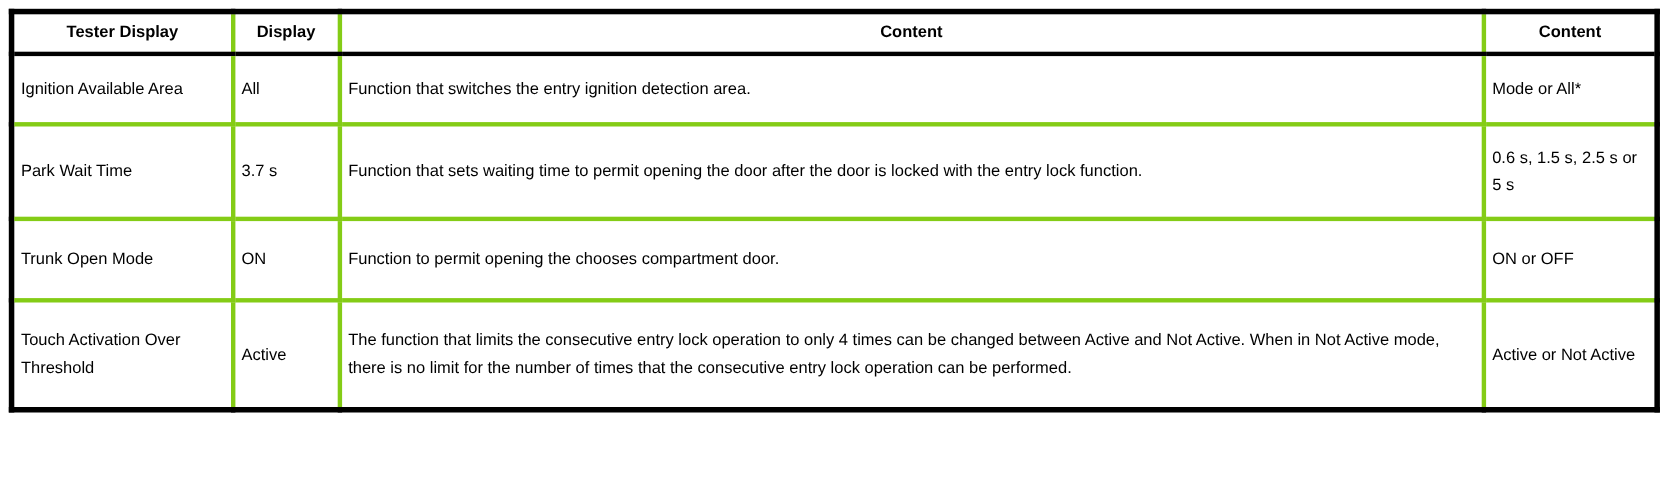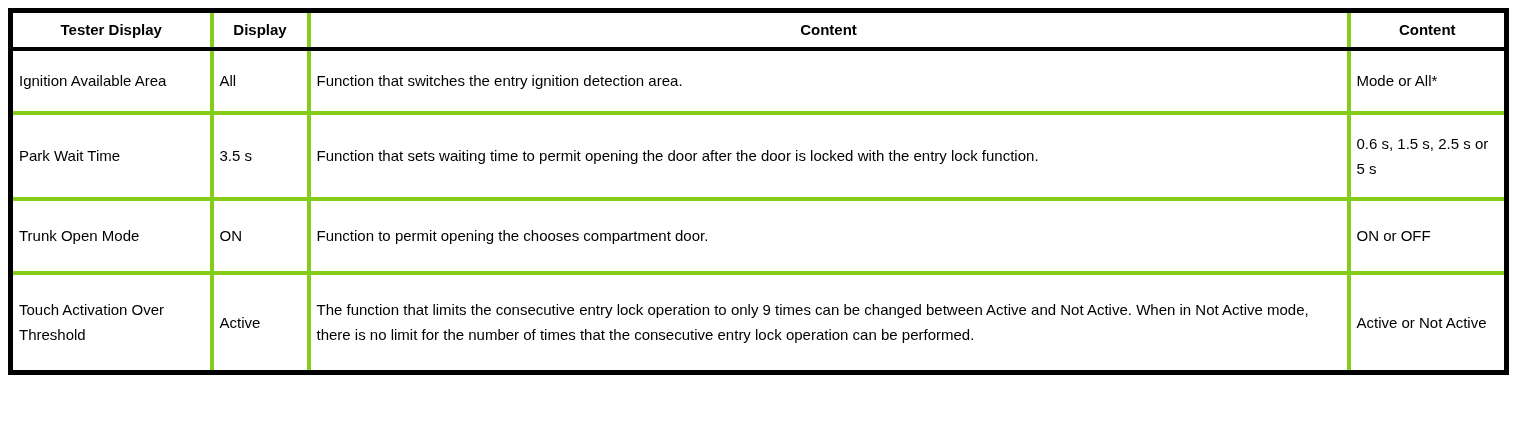--- a/index.html
+++ b/index.html
@@ -68,30 +68,30 @@
   </thead>
   <tbody>
     <tr class="r-1">
       <td>Ignition Available Area</td>
       <td>All</td>
       <td>Function that switches the entry ignition detection area.</td>
       <td>Mode or All*</td>
     </tr>
     <tr class="r-2">
       <td>Park Wait Time</td>
-      <td>3.5 s</td>
+      <td>3.7 s</td>
       <td>Function that sets waiting time to permit opening the door after the door is locked with the entry lock function.</td>
       <td>0.6 s, 1.5 s, 2.5 s or 5 s</td>
     </tr>
     <tr class="r-3">
       <td>Trunk Open Mode</td>
       <td>ON</td>
       <td>Function to permit opening the chooses compartment door.</td>
       <td>ON or OFF</td>
     </tr>
     <tr class="r-5">
       <td>Touch Activation Over Threshold</td>
       <td>Active</td>
-      <td>The function that limits the consecutive entry lock operation to only 9 times can be changed between Active and Not Active. When in Not Active mode, there is no limit for the number of times that the consecutive entry lock operation can be performed.</td>
+      <td>The function that limits the consecutive entry lock operation to only 4 times can be changed between Active and Not Active. When in Not Active mode, there is no limit for the number of times that the consecutive entry lock operation can be performed.</td>
       <td>Active or Not Active</td>
     </tr>
   </tbody>
 </table>
 
 </body></html>

